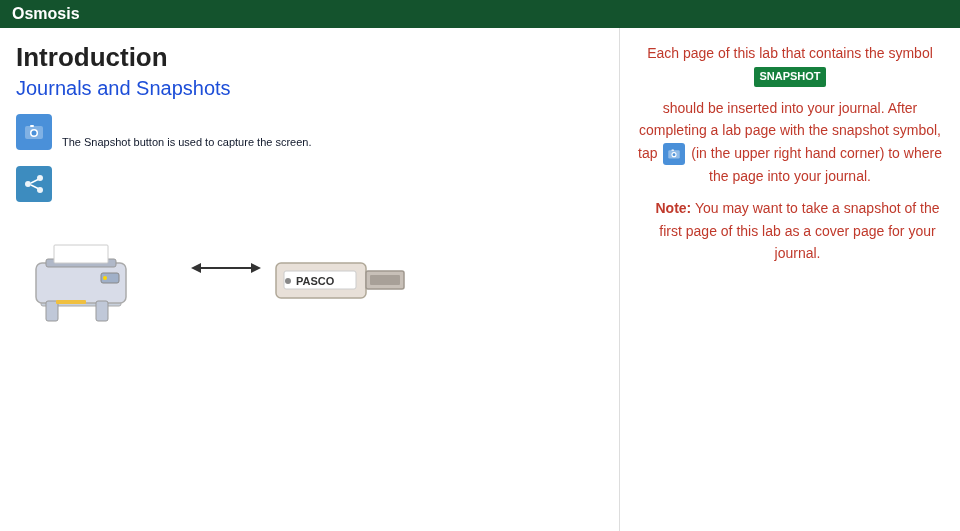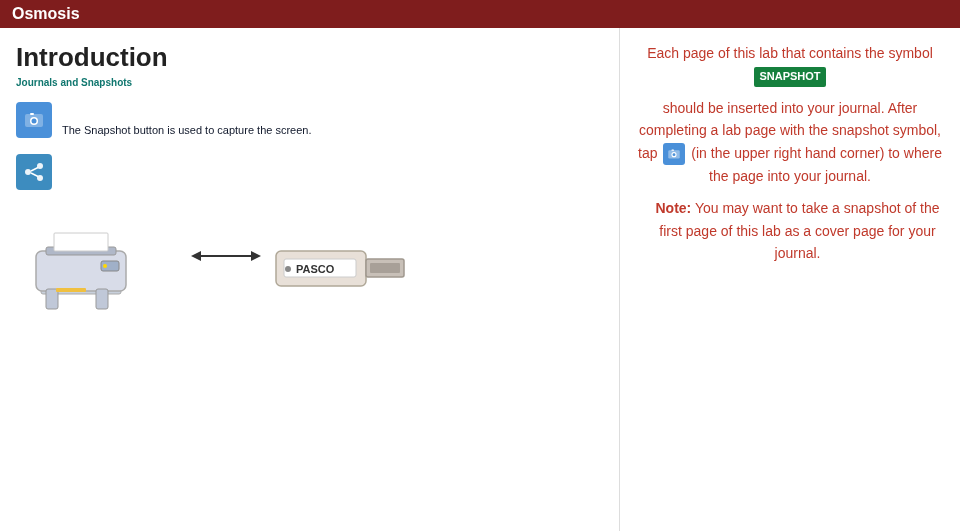--- a/index.html
+++ b/index.html
@@ -4,21 +4,21 @@
   <style>
     * { margin: 0; padding: 0; box-sizing: border-box; }
     body {
       font-family: Arial, sans-serif;
       width: 960px;
       height: 531px;
       overflow: hidden;
       background: #fff;
     }
     .header-bar {
-      background: #7f1d1d;
+      background: #14532d;
       color: white;
       font-size: 16px;
       font-weight: bold;
       padding: 6px 12px;
       height: 28px;
       display: flex;
       align-items: center;
     }
     .main-content {
       display: flex;
@@ -38,23 +38,23 @@
       color: #c0392b;
       text-align: center;
     }
     .page-title {
       font-size: 26px;
       font-weight: bold;
       color: #222;
       margin-bottom: 4px;
     }
     .section-subtitle {
-      font-size: 10px;
-      font-weight: bold;
-      color: #0f766e;
+      font-size: 20px;
+      font-weight: normal;
+      color: #1d4ed8;
       margin-bottom: 14px;
     }
     .item-row {
       display: flex;
       align-items: flex-end;
       margin-bottom: 16px;
       font-size: 11px;
       color: #0f172a;
     }
     .item-icon {

